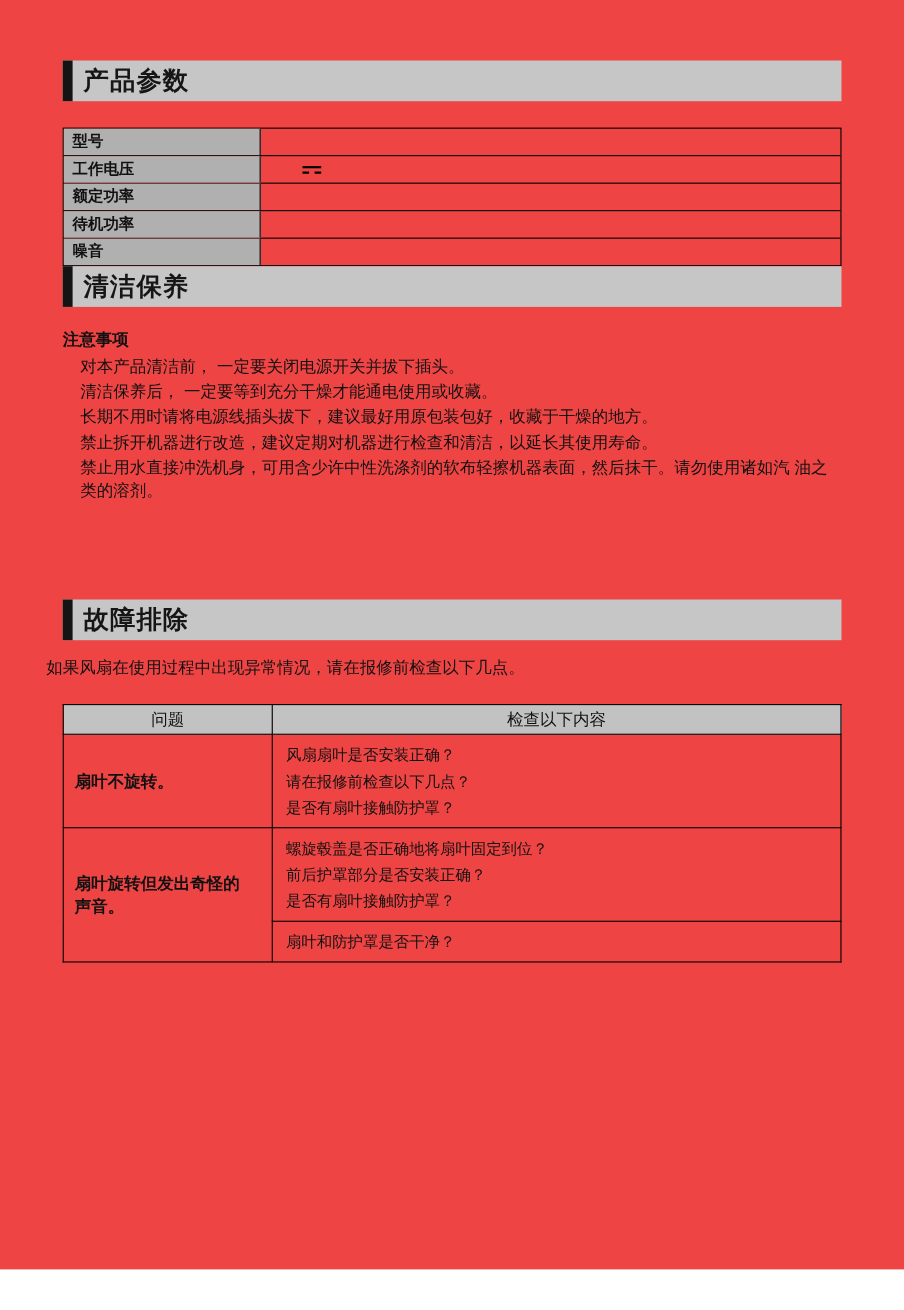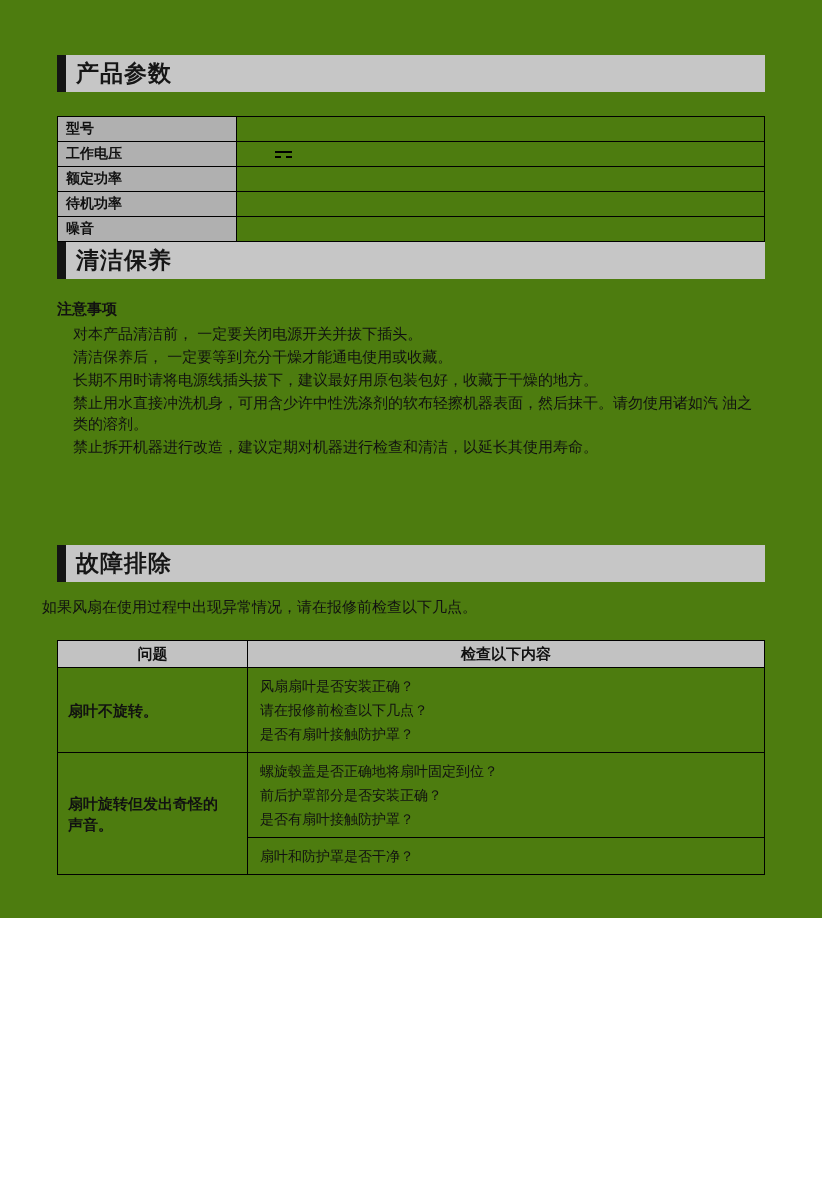--- a/index.html
+++ b/index.html
@@ -2,21 +2,21 @@
 <html><head>
 <meta charset="utf-8">
 <title>Document</title>
 <style>
   html,body { margin:0; padding:0; background:#ffffff; }
   body {
     width:822px; height:1191px;
     font-family:"Liberation Sans","DejaVu Sans",sans-serif;
     color:#111; position:relative; overflow:hidden;
   }
-  .page { width:822px; height:918px; background:#4d7c0f; }
+  .page { width:822px; height:1154px; background:#ef4444; }
   .content { padding:55px 57px 0 57px; }
 
   
   .section-band {
     background:#c6c6c6;
     border-left:9px solid #141414;
     height:37px;
     display:flex; align-items:center;
     padding-left:10px;
     box-sizing:border-box;
@@ -60,21 +60,21 @@
 
   
   .notes-title { font-weight:bold; font-size:15px; margin:21px 0 4px 0; }
   .note { font-size:15px; line-height:21px; margin:0 0 2px 0; padding-left:16px; }
 
   
   .intro { font-size:15px; margin:16px 0 23px -15px; }
   table.ts { border-collapse:collapse; width:100%; table-layout:fixed; }
   table.ts th, table.ts td { border:1px solid #000; }
   table.ts th {
-    background:#c2c2c2; font-size:15px; font-weight:bold;
+    background:#c2c2c2; font-size:15px; font-weight:normal;
     height:26px; text-align:center; padding:0;
   }
   table.ts col.c1 { width:190px; }
   td.problem {
     font-weight:bold; font-size:15px; padding:6px 10px; vertical-align:middle;
     line-height:21px;
   }
   td.checks { font-size:14px; padding:6px 12px; vertical-align:middle; }
   td.checks div { line-height:24px; }
 
@@ -133,22 +133,22 @@
 
     <section>
       <div class="section-band mt41">
         <span class="t">清洁保养</span>
       </div>
 
       <div class="notes-title">注意事项</div>
       <p class="note">对本产品清洁前， 一定要关闭电源开关并拔下插头。</p>
       <p class="note">清洁保养后， 一定要等到充分干燥才能通电使用或收藏。</p>
       <p class="note">长期不用时请将电源线插头拔下，建议最好用原包装包好，收藏于干燥的地方。</p>
+      <p class="note">禁止拆开机器进行改造，建议定期对机器进行检查和清洁，以延长其使用寿命。</p>
       <p class="note">禁止用水直接冲洗机身，可用含少许中性洗涤剂的软布轻擦机器表面，然后抹干。请勿使用诸如汽 油之类的溶剂。</p>
-      <p class="note">禁止拆开机器进行改造，建议定期对机器进行检查和清洁，以延长其使用寿命。</p>
     </section>
 
     <section>
       <div class="section-band mt88">
         <span class="t">故障排除</span>
       </div>
 
       <p class="intro">如果风扇在使用过程中出现异常情况，请在报修前检查以下几点。</p>
 
       <table class="ts">

